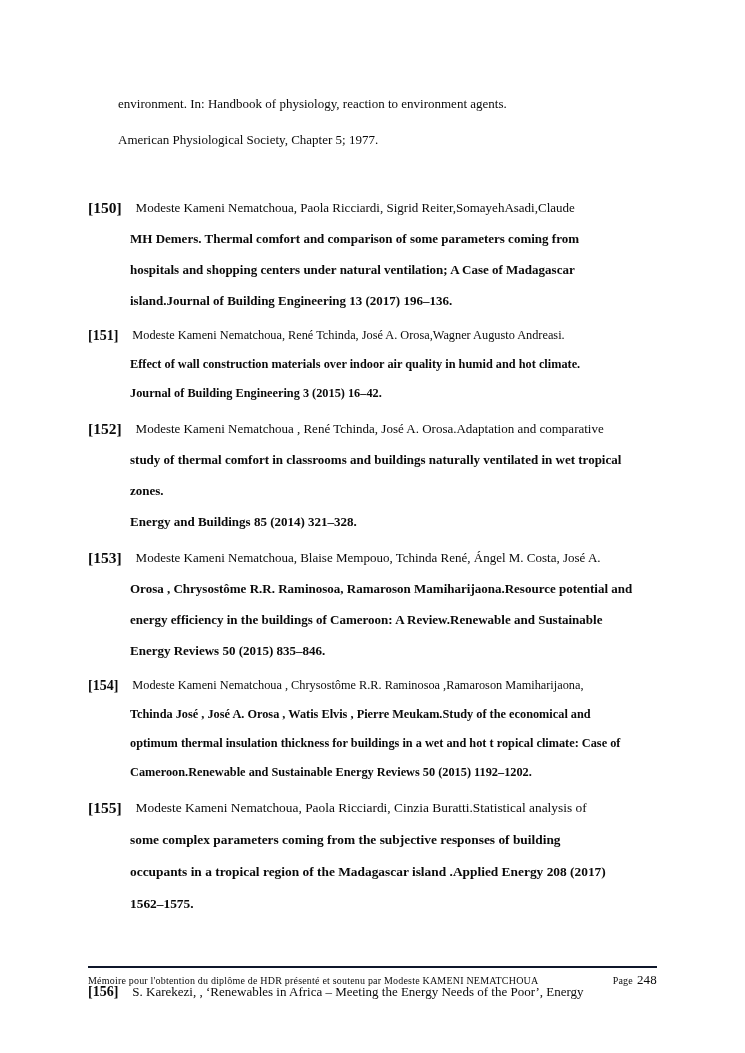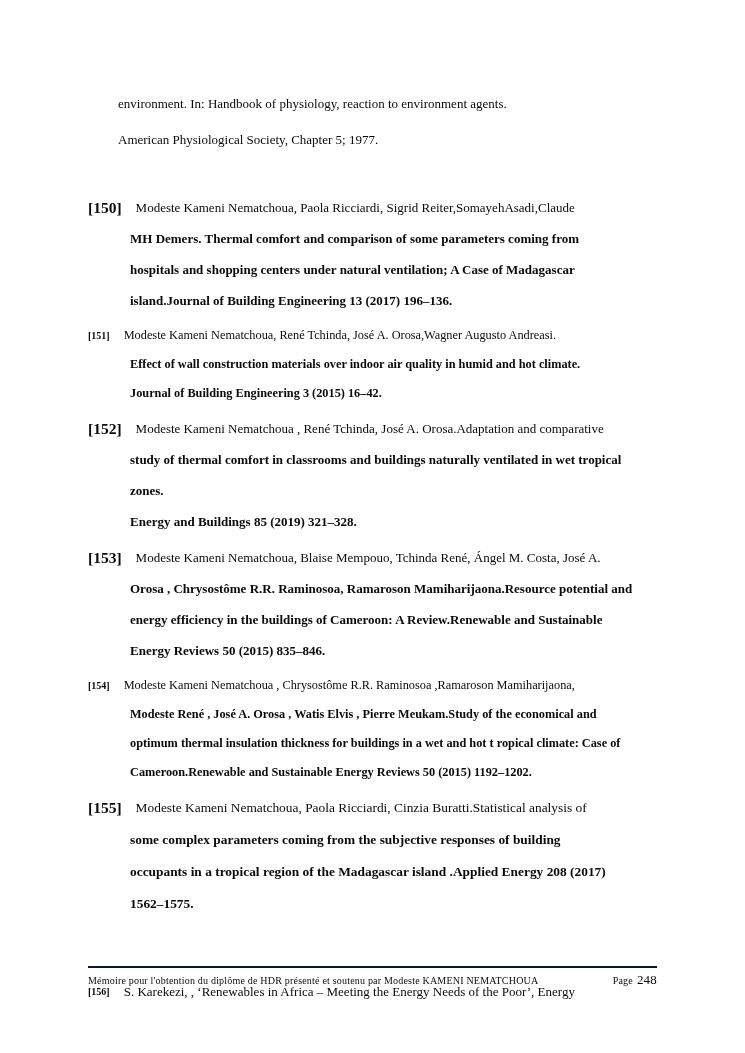--- a/index.html
+++ b/index.html
@@ -32,21 +32,21 @@
     margin-bottom: 5px;
   }
   .ref.small { font-size: 12.3px; line-height: 29px; }
   .ref.large { font-size: 13.4px; line-height: 32px; }
   .ref.gap-top { margin-top: 56px; }
   .ref-line.first { display: flex; align-items: flex-start; }
   .ref-id {
     font-weight: bold;
     margin-right: 14px;
     white-space: nowrap;
-    font-size: 10px;
+    font-size: 14px;
   }
   .ref.id-lg .ref-id { font-size: 15.5px; }
   .ref-text { }
   .ref-line.cont { padding-left: 42px; font-weight: bold; }
   .footer {
     position: absolute;
     left: 88px;
     right: 88px;
     top: 966px;
     border-top: 2px solid #0f172a;
@@ -90,39 +90,39 @@
       <div class="ref-line cont">Effect of wall construction materials over indoor air quality in humid and hot climate.</div>
       <div class="ref-line cont">Journal of Building Engineering 3 (2015) 16–42.</div>
     </div>
 
     <div class="ref id-lg">
       <div class="ref-line first">
         <span class="ref-id">[152]</span>
         <span class="ref-text">Modeste Kameni Nematchoua , René Tchinda, José A. Orosa.Adaptation and comparative</span>
       </div>
       <div class="ref-line cont">study of thermal comfort in classrooms and buildings naturally ventilated in wet tropical zones.</div>
-      <div class="ref-line cont">Energy and Buildings 85 (2019) 321–328.</div>
+      <div class="ref-line cont">Energy and Buildings 85 (2014) 321–328.</div>
     </div>
 
     <div class="ref id-lg">
       <div class="ref-line first">
         <span class="ref-id">[153]</span>
         <span class="ref-text">Modeste Kameni Nematchoua, Blaise Mempouo, Tchinda René, Ángel M. Costa, José A.</span>
       </div>
       <div class="ref-line cont">Orosa , Chrysostôme R.R. Raminosoa, Ramaroson Mamiharijaona.Resource potential and</div>
       <div class="ref-line cont">energy efficiency in the buildings of Cameroon: A Review.Renewable and Sustainable</div>
       <div class="ref-line cont">Energy Reviews 50 (2015) 835–846.</div>
     </div>
 
     <div class="ref small">
       <div class="ref-line first">
         <span class="ref-id">[154]</span>
         <span class="ref-text">Modeste Kameni Nematchoua , Chrysostôme R.R. Raminosoa ,Ramaroson Mamiharijaona,</span>
       </div>
-      <div class="ref-line cont">Modeste René , José A. Orosa , Watis Elvis , Pierre Meukam.Study of the economical and</div>
+      <div class="ref-line cont">Tchinda José , José A. Orosa , Watis Elvis , Pierre Meukam.Study of the economical and</div>
       <div class="ref-line cont">optimum thermal insulation thickness for buildings in a wet and hot t ropical climate: Case of</div>
       <div class="ref-line cont">Cameroon.Renewable and Sustainable Energy Reviews 50 (2015) 1192–1202.</div>
     </div>
 
     <div class="ref large id-lg">
       <div class="ref-line first">
         <span class="ref-id">[155]</span>
         <span class="ref-text">Modeste Kameni Nematchoua, Paola Ricciardi, Cinzia Buratti.Statistical analysis of</span>
       </div>
       <div class="ref-line cont">some complex parameters coming  from the subjective responses of building</div>

